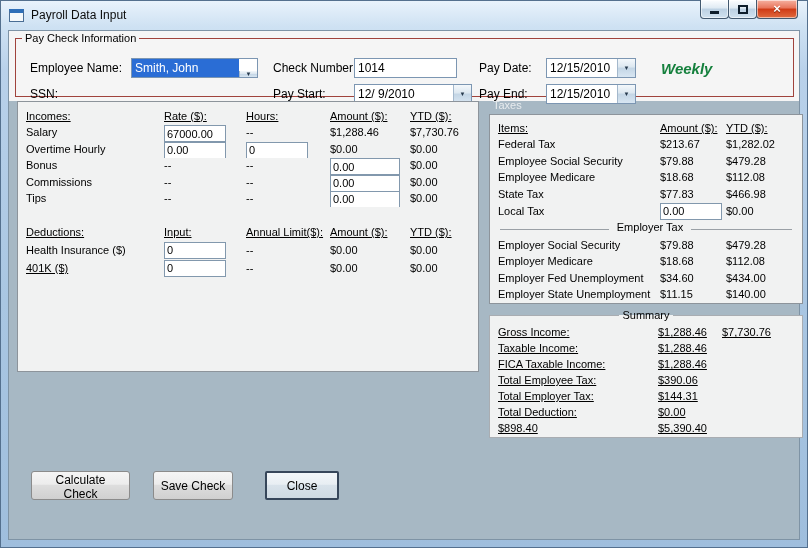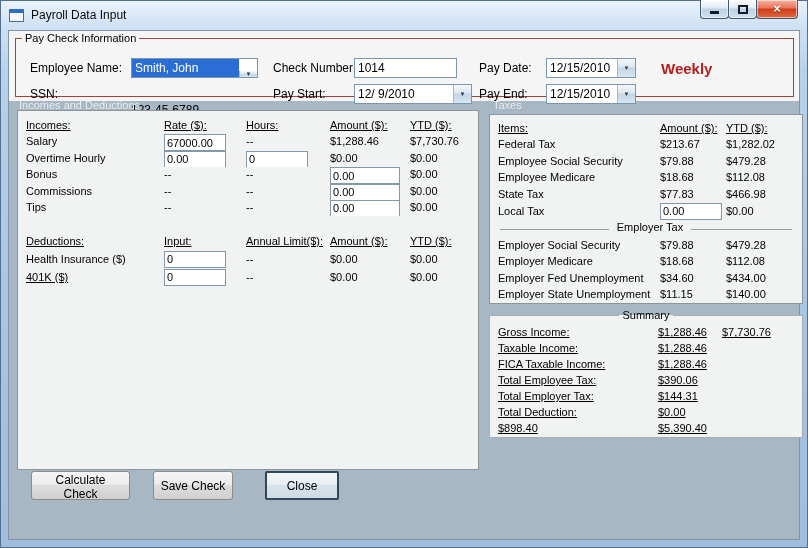--- a/index.html
+++ b/index.html
@@ -33,26 +33,26 @@
   .pc-label{position:absolute;font-size:12px;color:#000;white-space:nowrap;}
   .pc-value{position:absolute;font-size:12px;color:#000;white-space:nowrap;}
   .tbox{position:absolute;height:20px;box-sizing:border-box;border:1px solid #7c96b2;background:#fff;
     font-family:inherit;font-size:12px;padding:0 3px;}
   .combo{position:absolute;height:20px;box-sizing:border-box;border:1px solid #7c96b2;background:#fff;display:flex;cursor:default;}
   .combo .ctext{flex:1;font-size:12px;line-height:18px;padding:0 3px;white-space:nowrap;overflow:hidden;}
   .combo.hl .ctext{background:#2a6dd5;color:#fff;}
   .combo .cbtn{width:17px;border-left:1px solid #a4b8cc;display:flex;align-items:center;justify-content:center;
     background:linear-gradient(180deg,#f4f8fb,#dce7f0 45%,#c3d5e5 50%,#d8e6f2);}
   .combo .arrow{font-size:6px;color:#273a4d;line-height:1;}
-  .weekly{position:absolute;font-size:15px;font-weight:bold;color:#b91c1c;}
+  .weekly{position:absolute;font-size:15px;font-weight:bold;color:#15803d;font-style:italic;}
   
   .sec-label{position:absolute;font-size:11px;color:#e7ebee;white-space:nowrap;}
   
   .panel{position:absolute;background:#f1f2f2;border:1px solid #8d949b;box-sizing:border-box;}
-  .left-panel{left:8px;top:79px;width:462px;height:360px;}
+  .left-panel{left:8px;top:70px;width:462px;height:271px;}
   .tax-panel{left:480px;top:83px;width:314px;height:190px;}
   .grid{display:grid;font-size:11px;color:#000;}
   .inc-grid{padding:7px 0 0 8px;grid-template-columns:138px 82px 84px 80px auto;}
   .tax-grid{padding:6px 0 0 8px;grid-template-columns:162px 66px auto;}
   .sum-grid{padding:4px 8px 0 8px;grid-template-columns:160px 64px auto;text-decoration:underline;}
   .c{height:16.4px;line-height:15px;white-space:nowrap;overflow:hidden;}
   .cd{height:18px;line-height:16px;white-space:nowrap;}
   .hdr{text-decoration:underline;}
   .ulink{text-decoration:underline;cursor:pointer;}
   .tin{height:17px;box-sizing:border-box;border:1px solid #8298ad;background:#fff;

